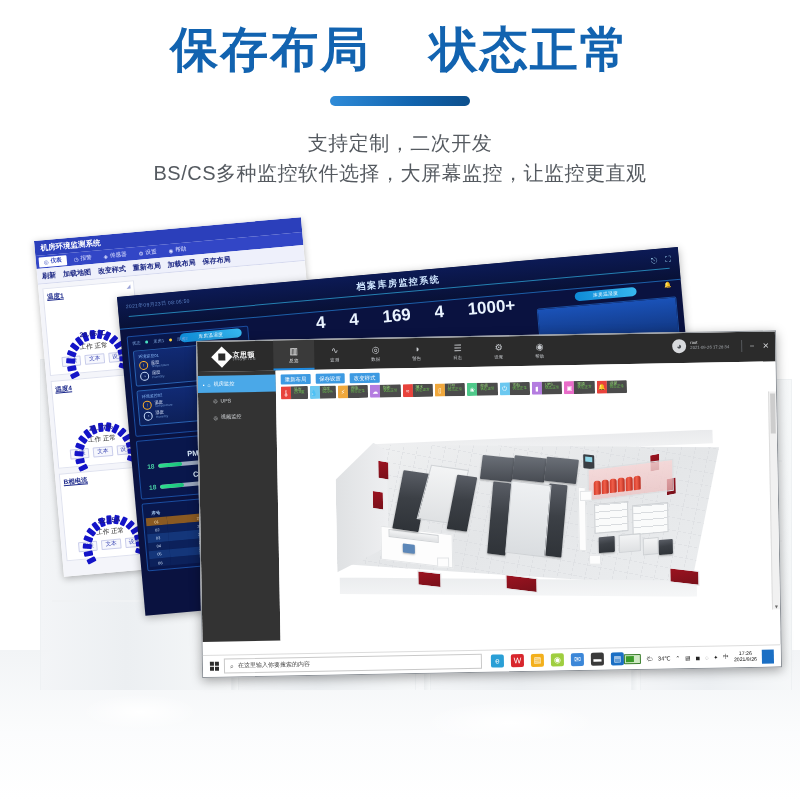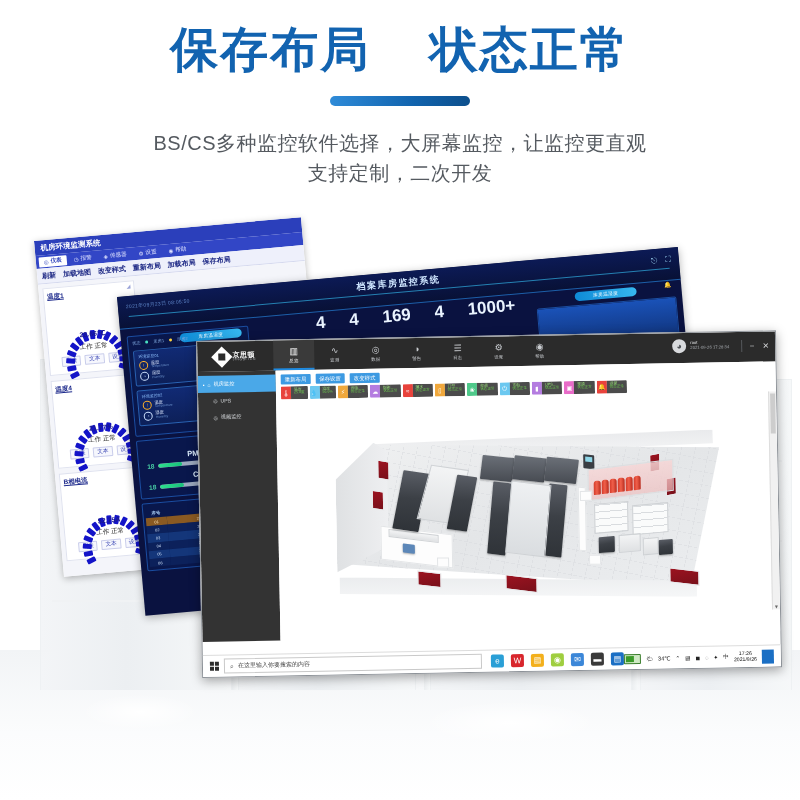--- a/index.html
+++ b/index.html
@@ -254,22 +254,22 @@
 </div>
 
 <div class="hero">
   <div class="hero-title">
     <span>保存布局</span>
     <span class="gap"></span>
     <span>状态正常</span>
   </div>
   <div class="hero-rule"></div>
   <div class="hero-sub">
+    <div>支持定制，二次开发</div>
     <div>BS/CS多种监控软件选择，大屏幕监控，让监控更直观</div>
-    <div>支持定制，二次开发</div>
   </div>
 </div>
 
 <div class="win1">
   <div class="w1-title">
     <span>机房环境监测系统</span>
   </div>
   <div class="w1-menu">
     <div class="mi active">
       <span class="g">◎</span>

